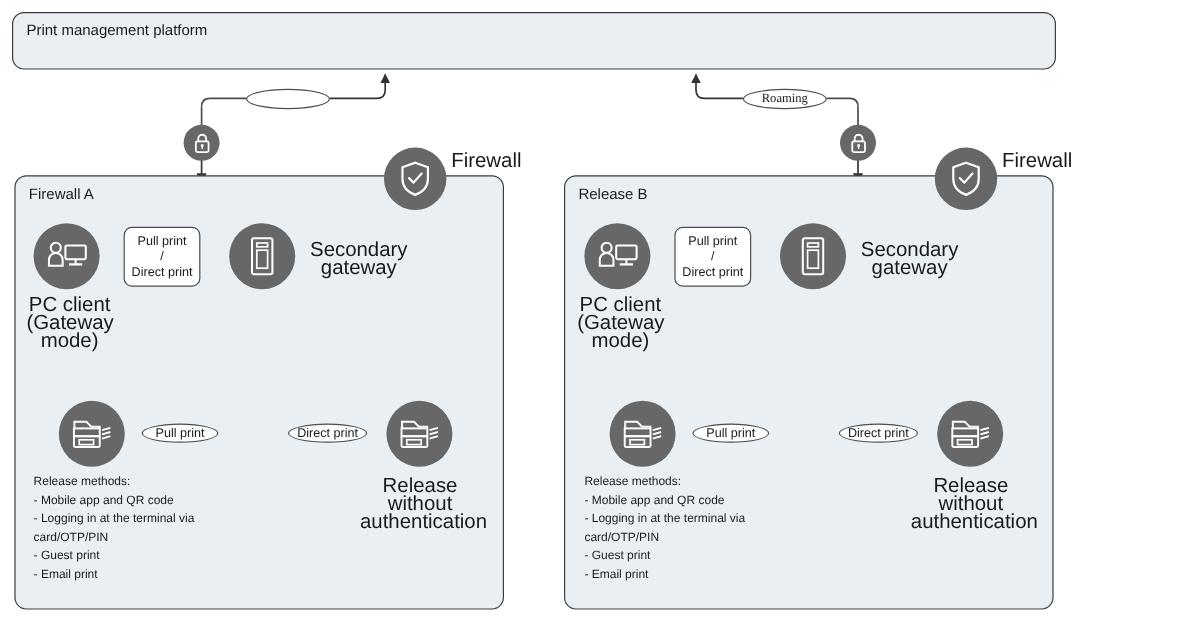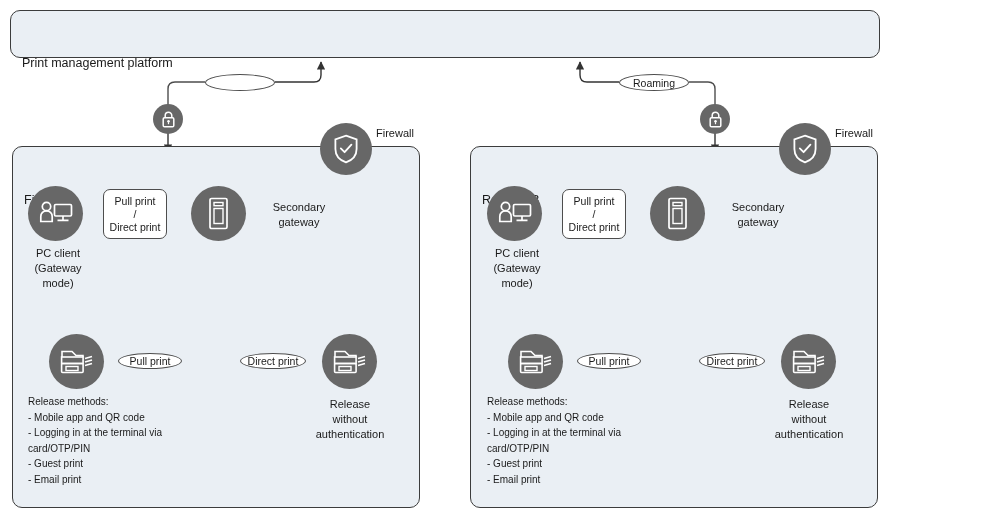--- a/index.html
+++ b/index.html
@@ -34,36 +34,35 @@
     background: #eaeff4;
     border: 1px solid #3c3c3c;
     border-radius: 10px;
     box-sizing: border-box;
   }
   .panel-title {
     position: absolute;
     font-size: 12.5px;
     color: #1a1a1a;
     white-space: nowrap;
-    margin-top: 38px;
   }
   
   .node-circle {
     position: absolute;
     border-radius: 50%;
     background: #676767;
     display: flex;
     align-items: center;
     justify-content: center;
     box-sizing: border-box;
   }
   .node-circle svg { display: block; }
   .node-label {
     position: absolute;
-    font-size: 11px;
+    font-size: 17px;
     line-height: 15px;
     color: #1a1a1a;
     text-align: center;
     white-space: pre-line;
   }
   .node-label.left {
     text-align: center;
   }
   
   .edge-pill {
@@ -144,21 +143,21 @@
       <path d="M 578 361 L 563 361" marker-end="url(#arrow)" stroke="#333333"></path>
       <path d="M 695 243 L 695 350 q 0 11 11 11 L 699 361"></path>
       <path d="M 764 361 L 781 361" marker-end="url(#arrow)" stroke="#333333"></path>
     </g>
   </svg>
 
   <div class="panel" style="left:10px; top:10px; width:870px; height:48px;"></div>
   <div class="panel-title" style="left:22px; top:18px;">Print management platform</div>
 
   <div class="edge-pill" style="left:205px; top:82px; width:70px; height:17px; transform:translateY(-8px);"></div>
-  <div class="edge-pill" style="left:619px; top:82px; width:70px; height:17px; transform:translateY(-8px);">
+  <div class="edge-pill" style="left:619px; top:82px; width:70px; height:17px; transform:translateY(-8px);font-family:Liberation Serif, serif;">
     <span>Roaming</span>
   </div>
 
   <div class="node-circle" style="left:153px; top:104px; width:30px; height:30px;">
     <svg width="15" height="17" viewBox="0 0 15 17">
       <path d="M4.2 7 L4.2 4.6 a3.3 3.3 0 0 1 6.6 0 L10.8 7" fill="none" stroke="#ffffff" stroke-width="1.5"></path>
       <rect x="2.2" y="6.8" width="10.6" height="9" rx="1.3" fill="none" stroke="#ffffff" stroke-width="1.5"></rect>
       <circle cx="7.5" cy="10.2" r="1.25" fill="#ffffff"></circle>
       <path d="M7.5 11.1 L7.5 13.2" stroke="#ffffff" stroke-width="1.2"></path>
     </svg>

